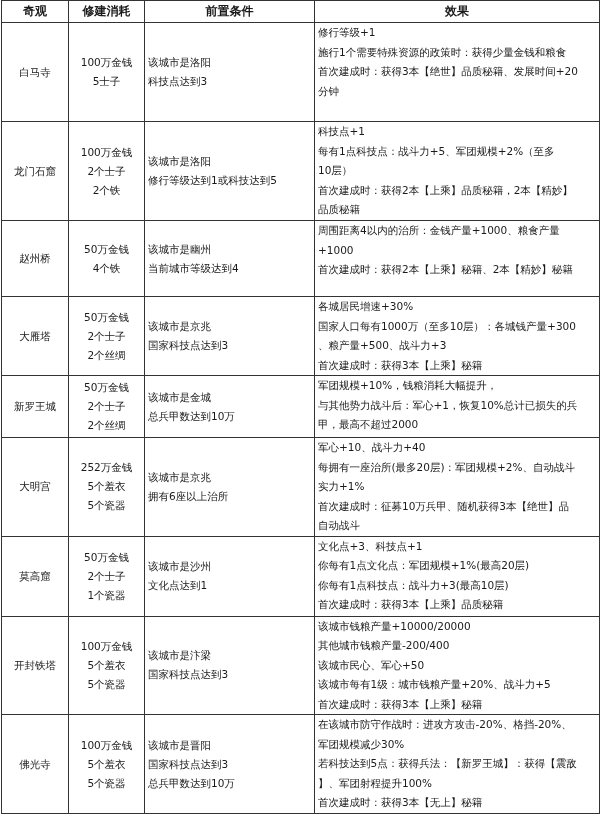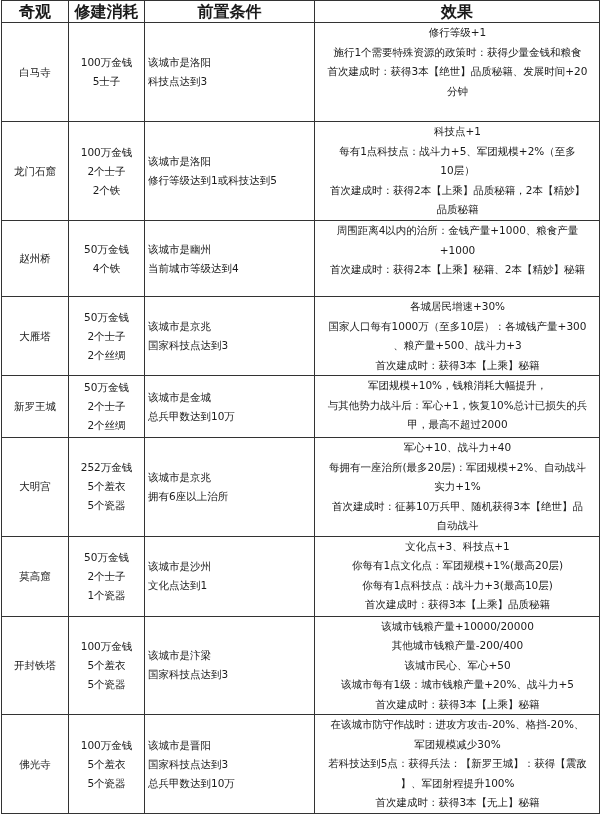--- a/index.html
+++ b/index.html
@@ -7,28 +7,28 @@
   .sheet { position: relative; width: 600px; height: 835px; box-sizing: border-box; }
   table.wonders {
     position: absolute; left: 1px; top: 0; width: 598px;
     border-collapse: collapse; table-layout: fixed;
     font-size: 10.5px; line-height: 19px;
   }
   table.wonders td, table.wonders th {
     border: 1.5px solid #333; padding: 0; vertical-align: middle; overflow: hidden;
   }
   .title-cell { height: 27px; text-align: center; font-weight: bold; font-size: 17px; letter-spacing: 1px; }
-  .head-cell { height: 21px; text-align: center; font-weight: bold; font-size: 16px; }
+  .head-cell { height: 21px; text-align: center; font-weight: bold; font-size: 12px; }
   .name-cell { text-align: center; }
   .cost-cell { text-align: center; }
   .cost-cell div { line-height: 19px; }
   .cond-cell { text-align: left; padding-left: 3px !important; margin-left: 33px; }
   .cond-cell div { line-height: 19px; }
   .effect-cell { text-align: left; padding-left: 3px !important; padding-right: 2px !important; vertical-align: top !important; }
-  .effect-cell div { line-height: 19.5px; text-align: center; }
+  .effect-cell div { line-height: 19.5px; }
 </style>
 </head>
 <body>
 
 <div class="sheet">
   <table class="wonders">
     <colgroup>
       <col style="width:67px">
       <col style="width:76px">
       <col style="width:170px">

